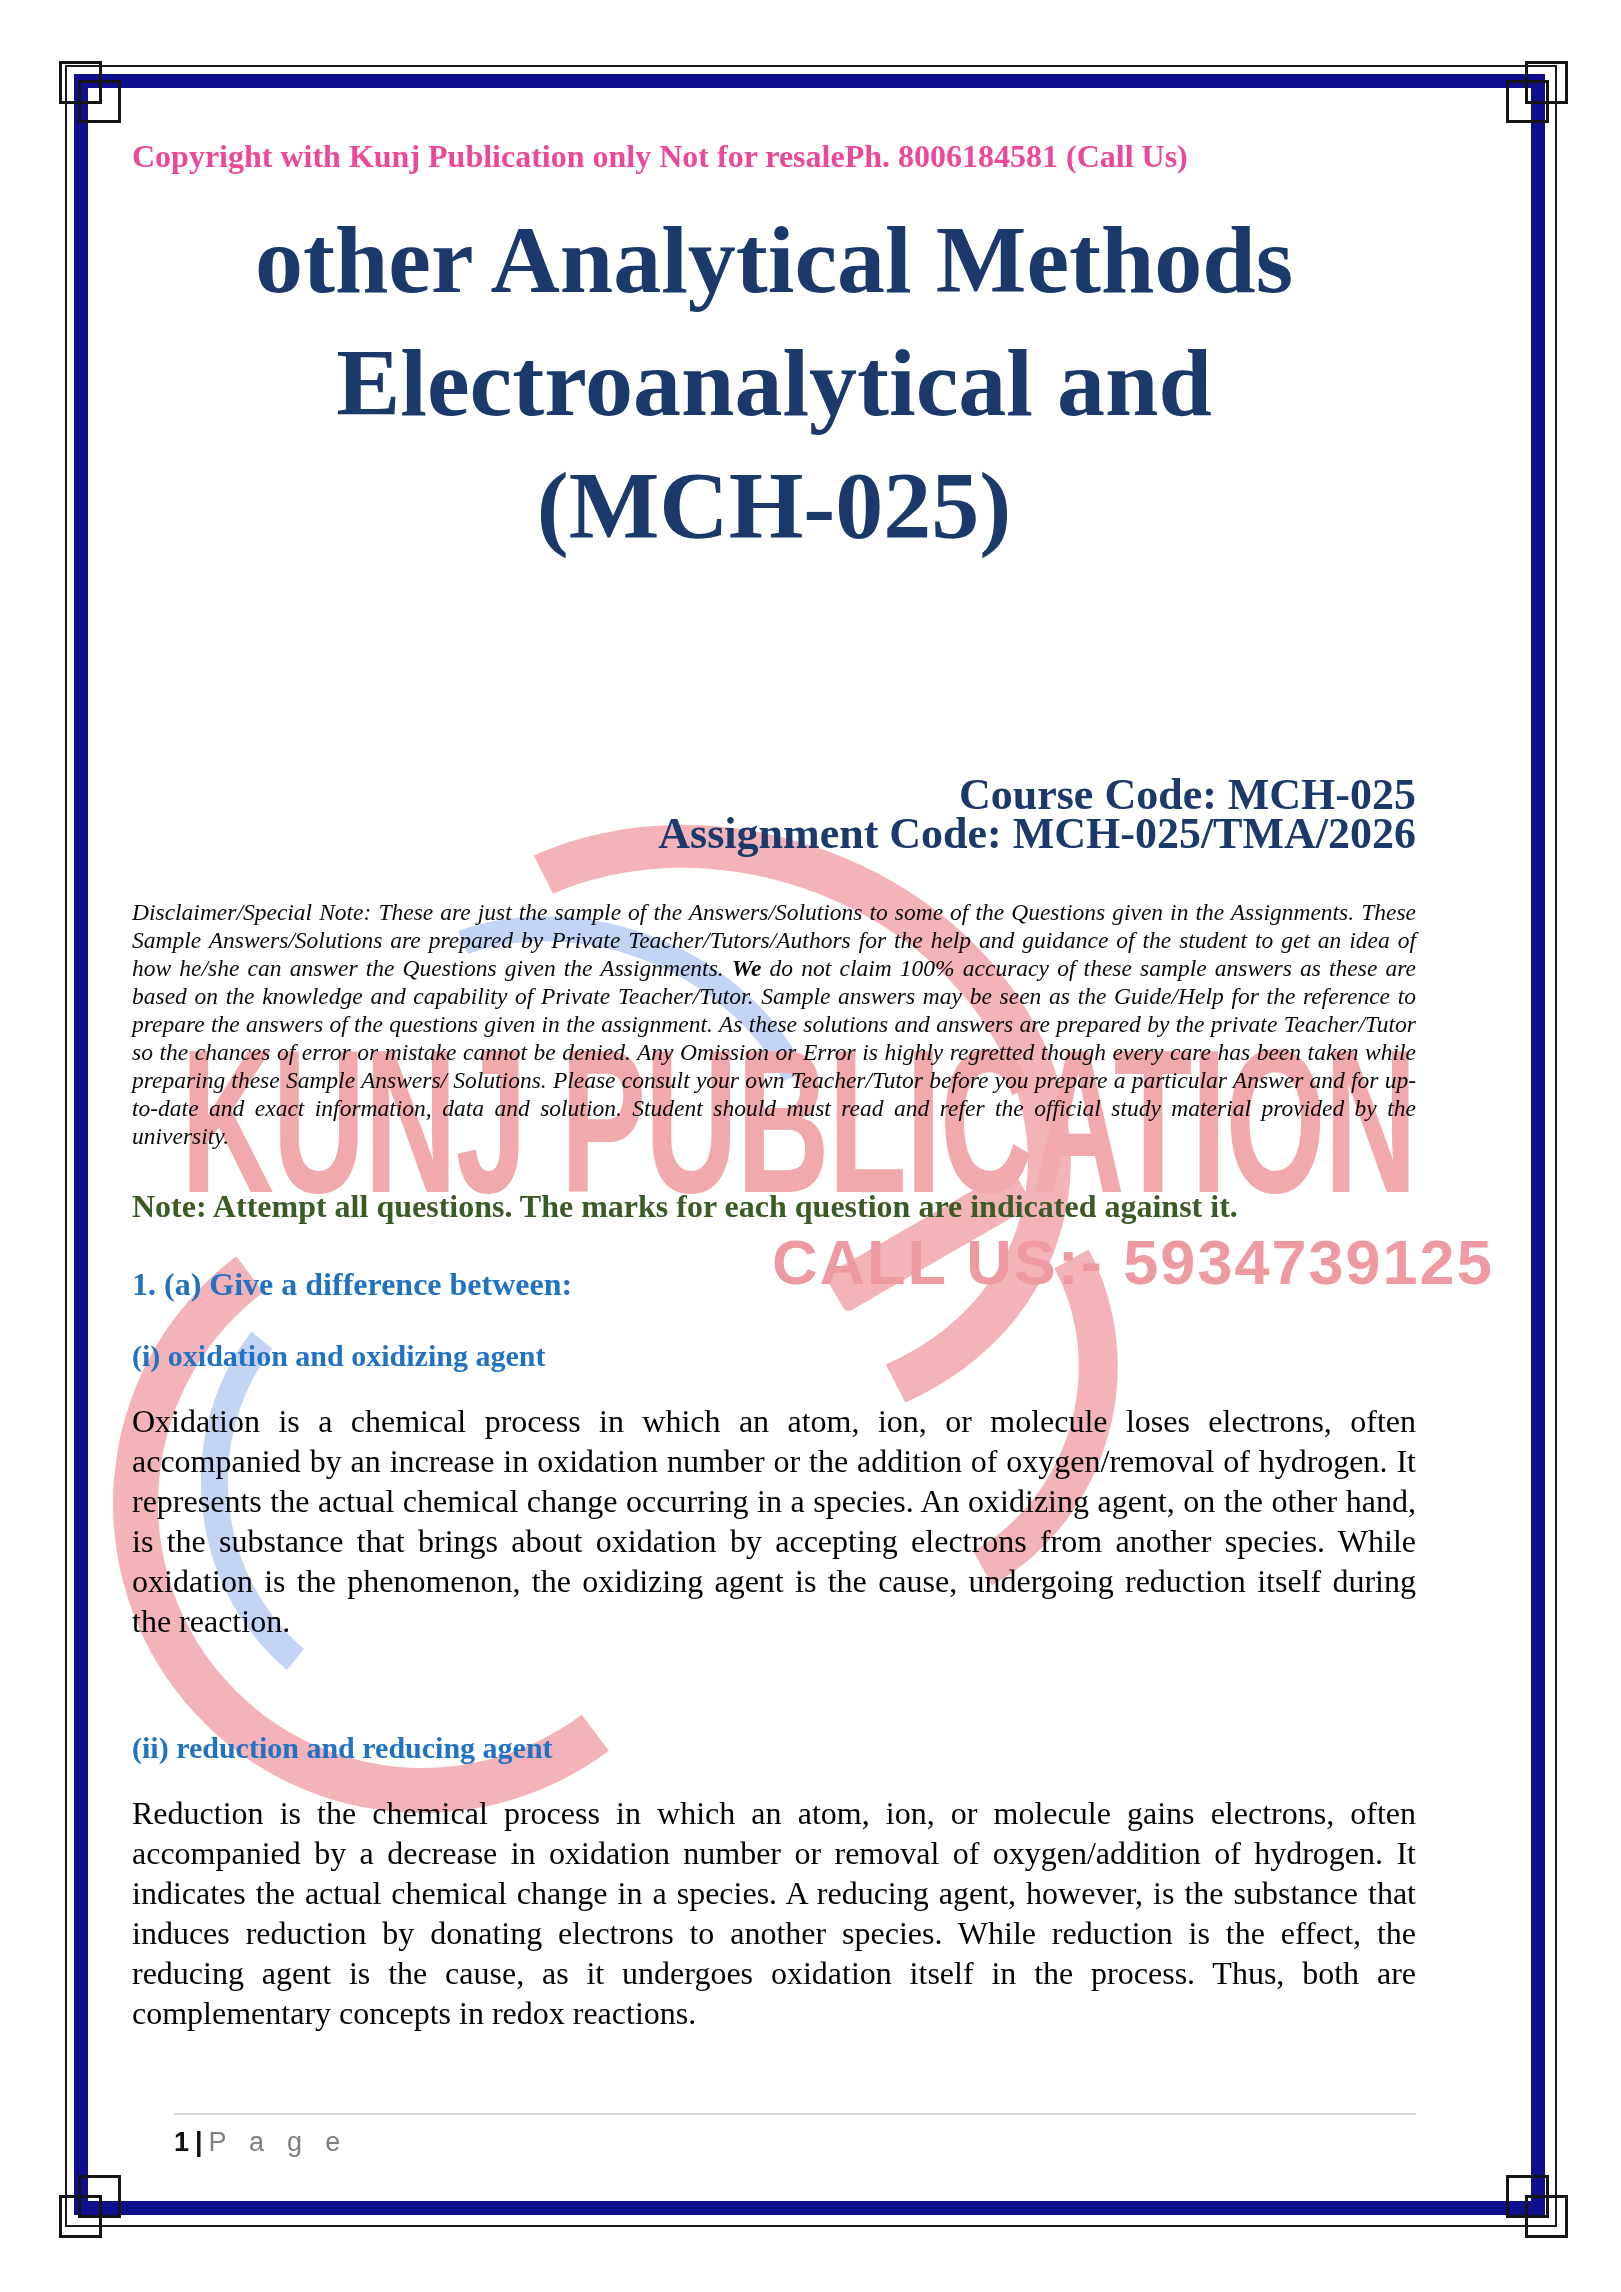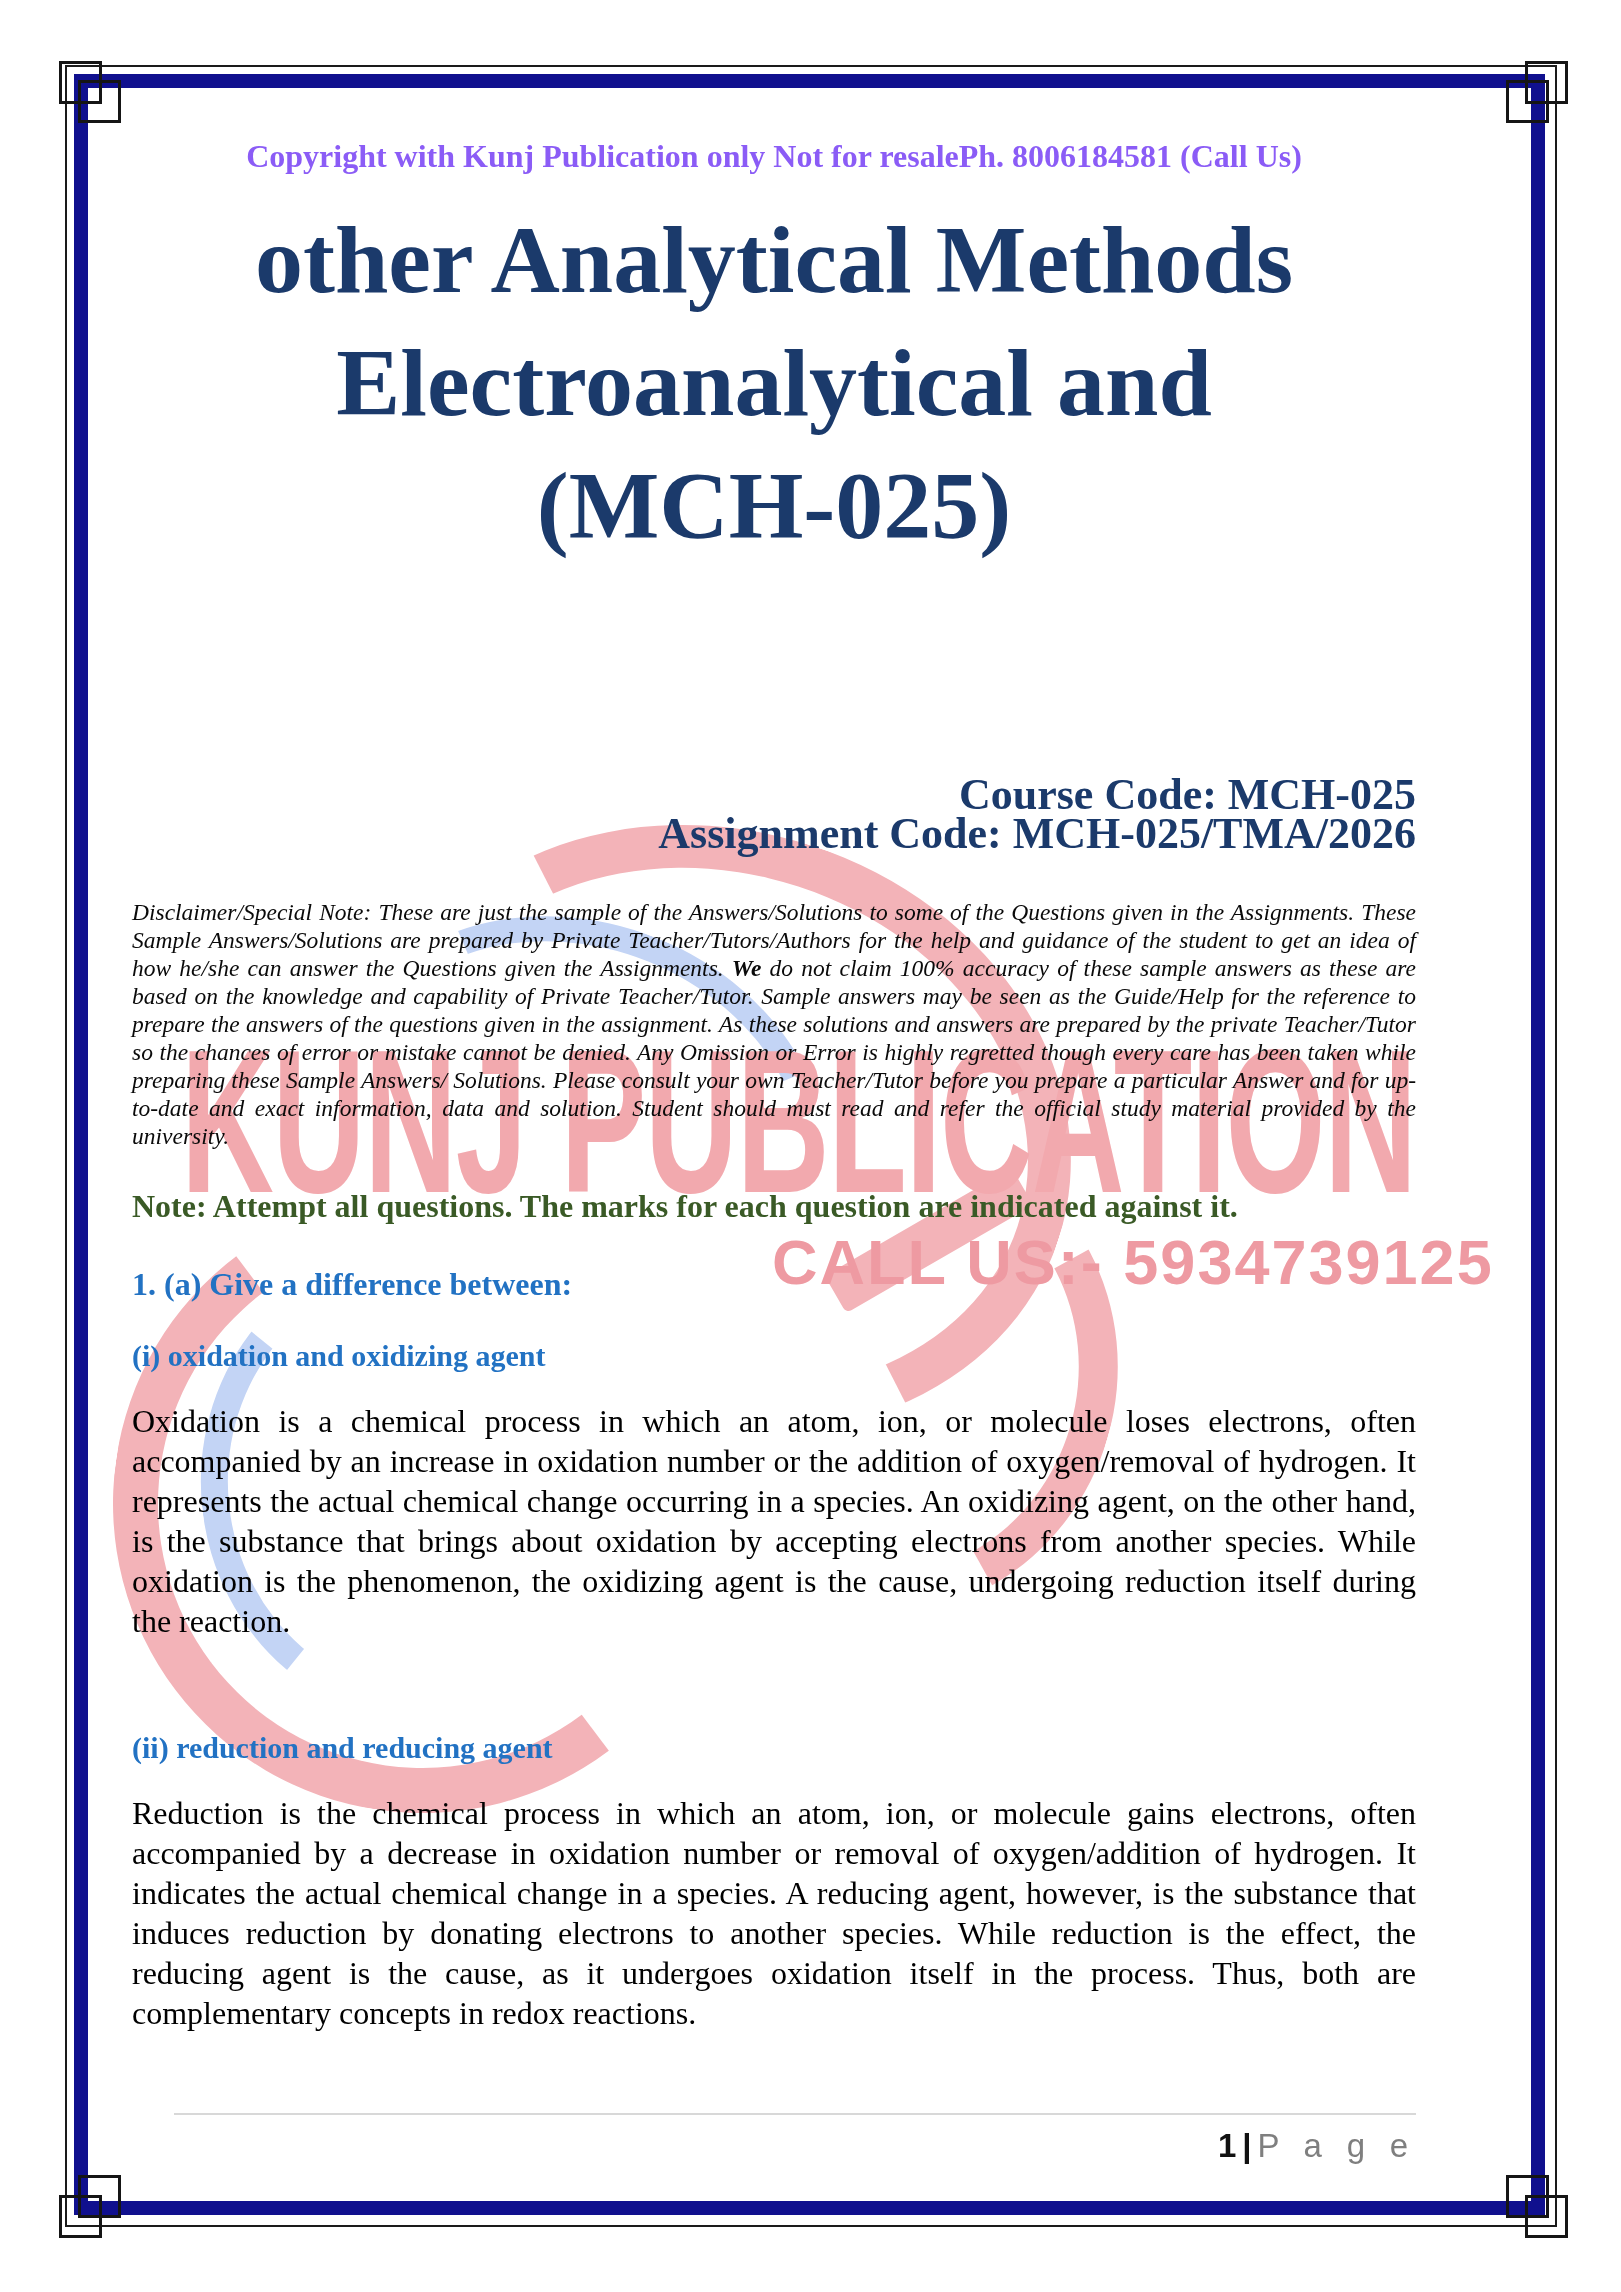--- a/index.html
+++ b/index.html
@@ -69,22 +69,22 @@
   .wm-slash{
     position:absolute;left:821px;top:1219px;width:216px;height:43px;
     background:#f3b3b8;transform:rotate(-30deg);border-radius:5.9px;
   }
 
   
   .content{
     position:absolute;left:132px;top:137px;width:1284px;z-index:2;
   }
   .copyright-row{
-    display:flex;justify-content:center;
-    font-weight:bold;font-size:32px;line-height:39px;color:#8b5cf6;
+    display:flex;justify-content:flex-start;
+    font-weight:bold;font-size:32px;line-height:39px;color:#ec4899;
   }
   .doc-title{
     margin-top:21.6px;
     text-align:center;font-weight:bold;
     font-size:96px;line-height:123px;
     color:#1b3a6b;
   }
   .course-block{
     margin-top:208px;
     text-align:right;font-weight:bold;
@@ -114,21 +114,21 @@
     text-align:justify;color:#000000;
   }
   .q-subheading.second{margin-top:88px;}
 
   
   .footer{
     position:absolute;left:174px;top:2113px;width:1242px;z-index:2;
     font-family:"Liberation Sans", sans-serif;
   }
   .footer-rule{height:2px;background:#d8d8d8;}
-  .footer-text{margin-top:11.8px;font-size:33px;text-align:right;}
+  .footer-text{margin-top:11.8px;font-size:27px;}
   .footer-num{font-weight:bold;color:#111;}
   .footer-sep{font-weight:bold;color:#111;padding:0 5.9px;}
   .footer-label{color:#7f7f7f;letter-spacing:7.8px;}
 </style>
 </head>
 <body>
 
 <div class="page">
 
   <div class="wm wm-arch-pink wm-arc"></div>

